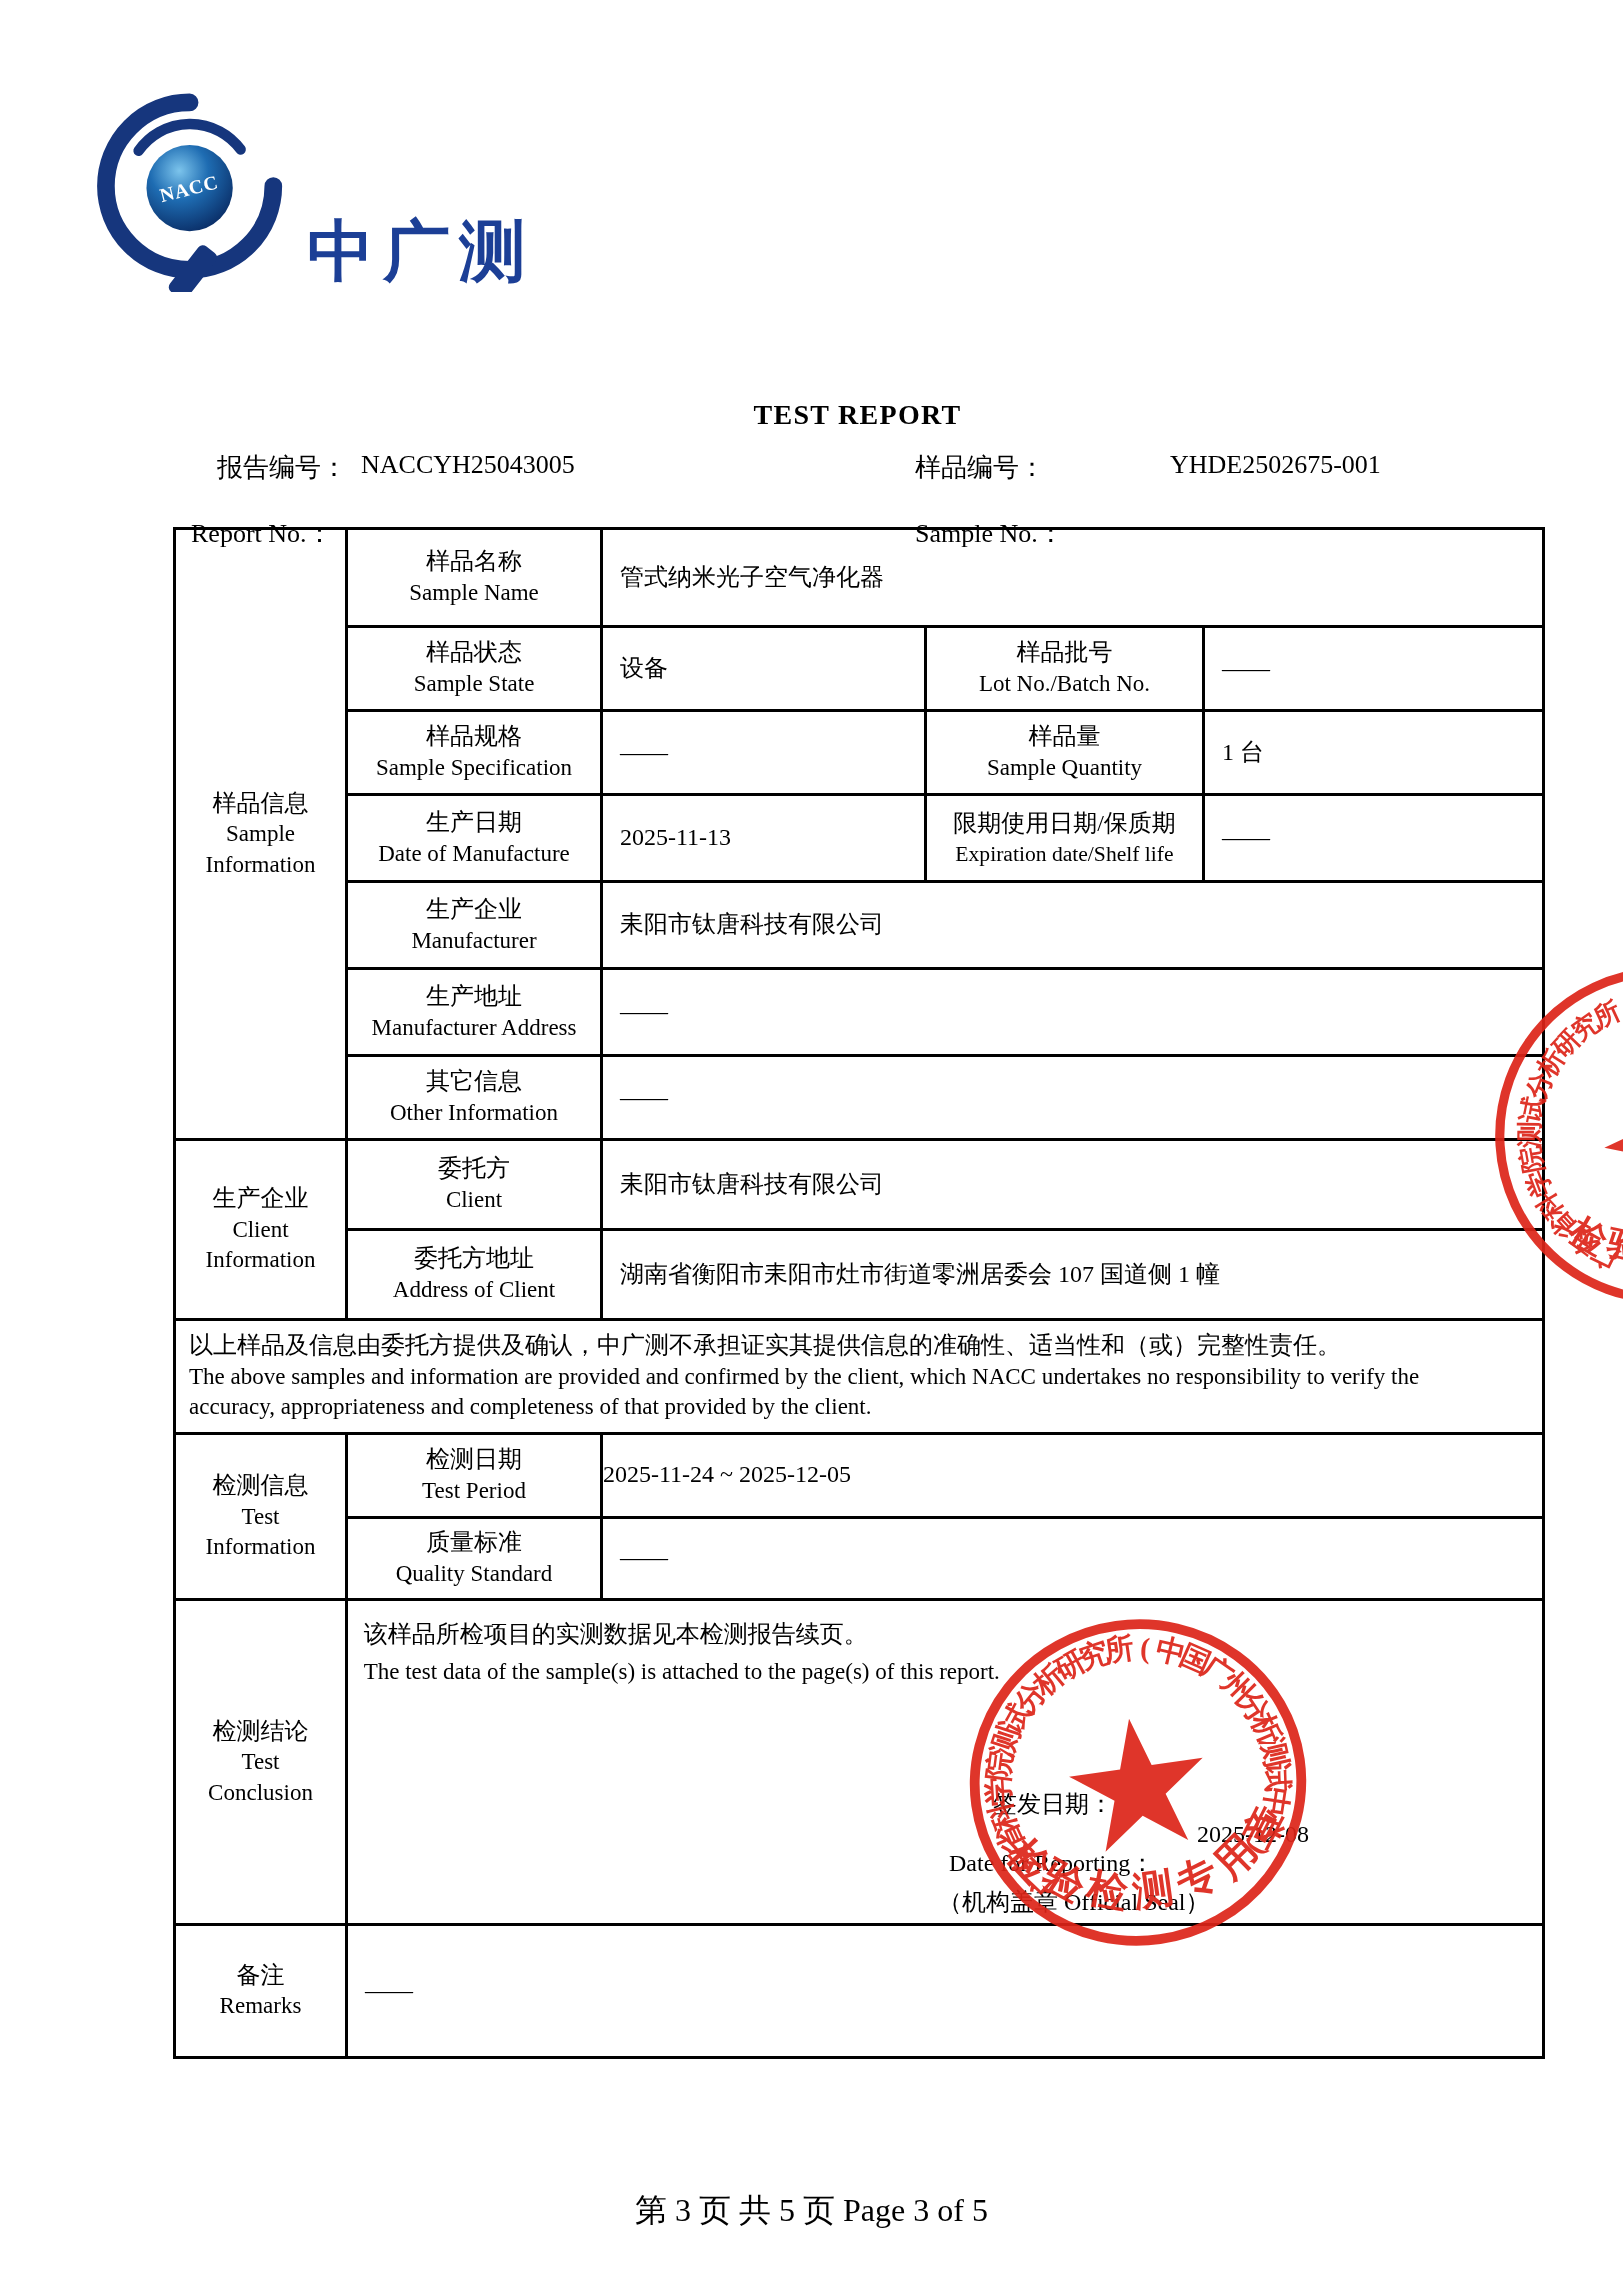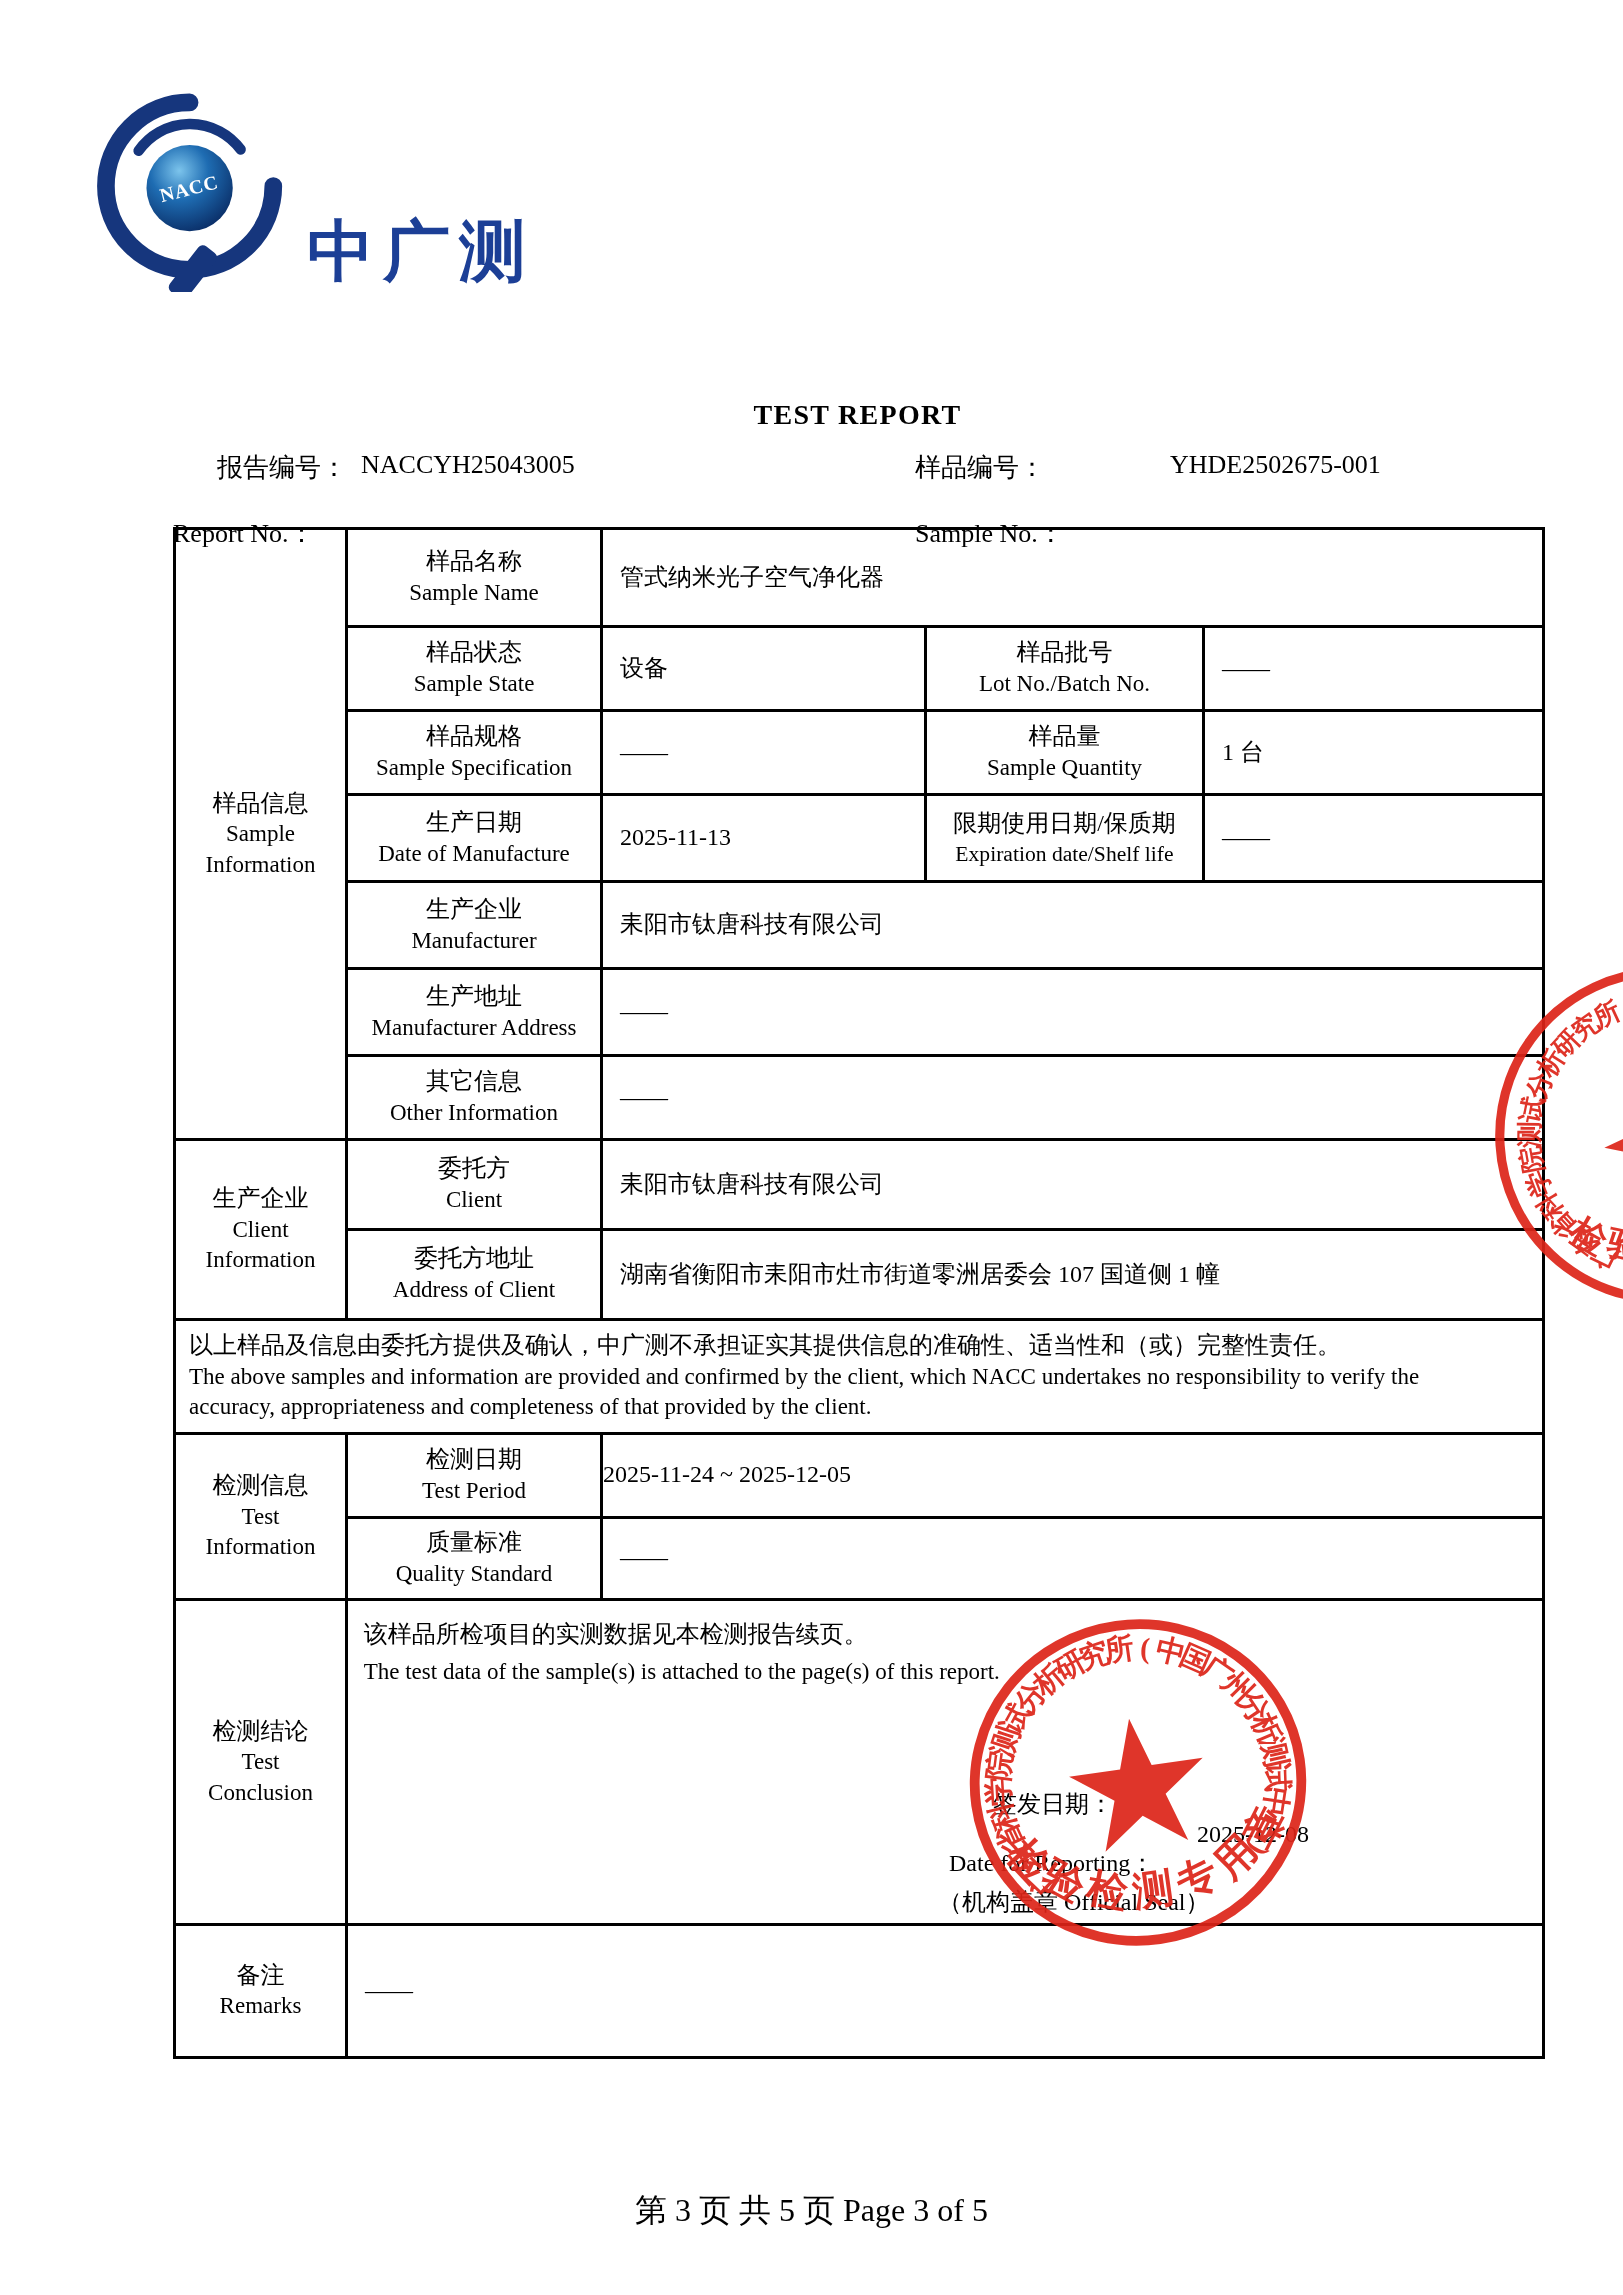--- a/index.html
+++ b/index.html
@@ -64,21 +64,21 @@
     </g>
     <text x="340" y="284" font-size="102" font-weight="bold" fill="#1c3f96" letter-spacing="14">中广测</text>
   </svg>
 
   <div class="doc-title-en">TEST REPORT</div>
 
   <div class="hline" style="left:177px;top:450px;margin-left:40px;">报告编号：</div>
   <div class="hline" style="left:361px;top:450px;">NACCYH25043005</div>
   <div class="hline" style="left:915px;top:450px;">样品编号：</div>
   <div class="hline" style="left:1170px;top:450px;">YHDE2502675-001</div>
-  <div class="hline" style="left:173px;top:516px;">Report No.：</div>
+  <div class="hline" style="left:191px;top:516px;">Report No.：</div>
   <div class="hline" style="left:915px;top:516px;">Sample No.：</div>
 
   <table class="doc">
     <colgroup>
         <col style="width:172px">
         <col style="width:255px">
         <col style="width:324px">
         <col style="width:278px">
         <col style="width:340px">
       </colgroup>

